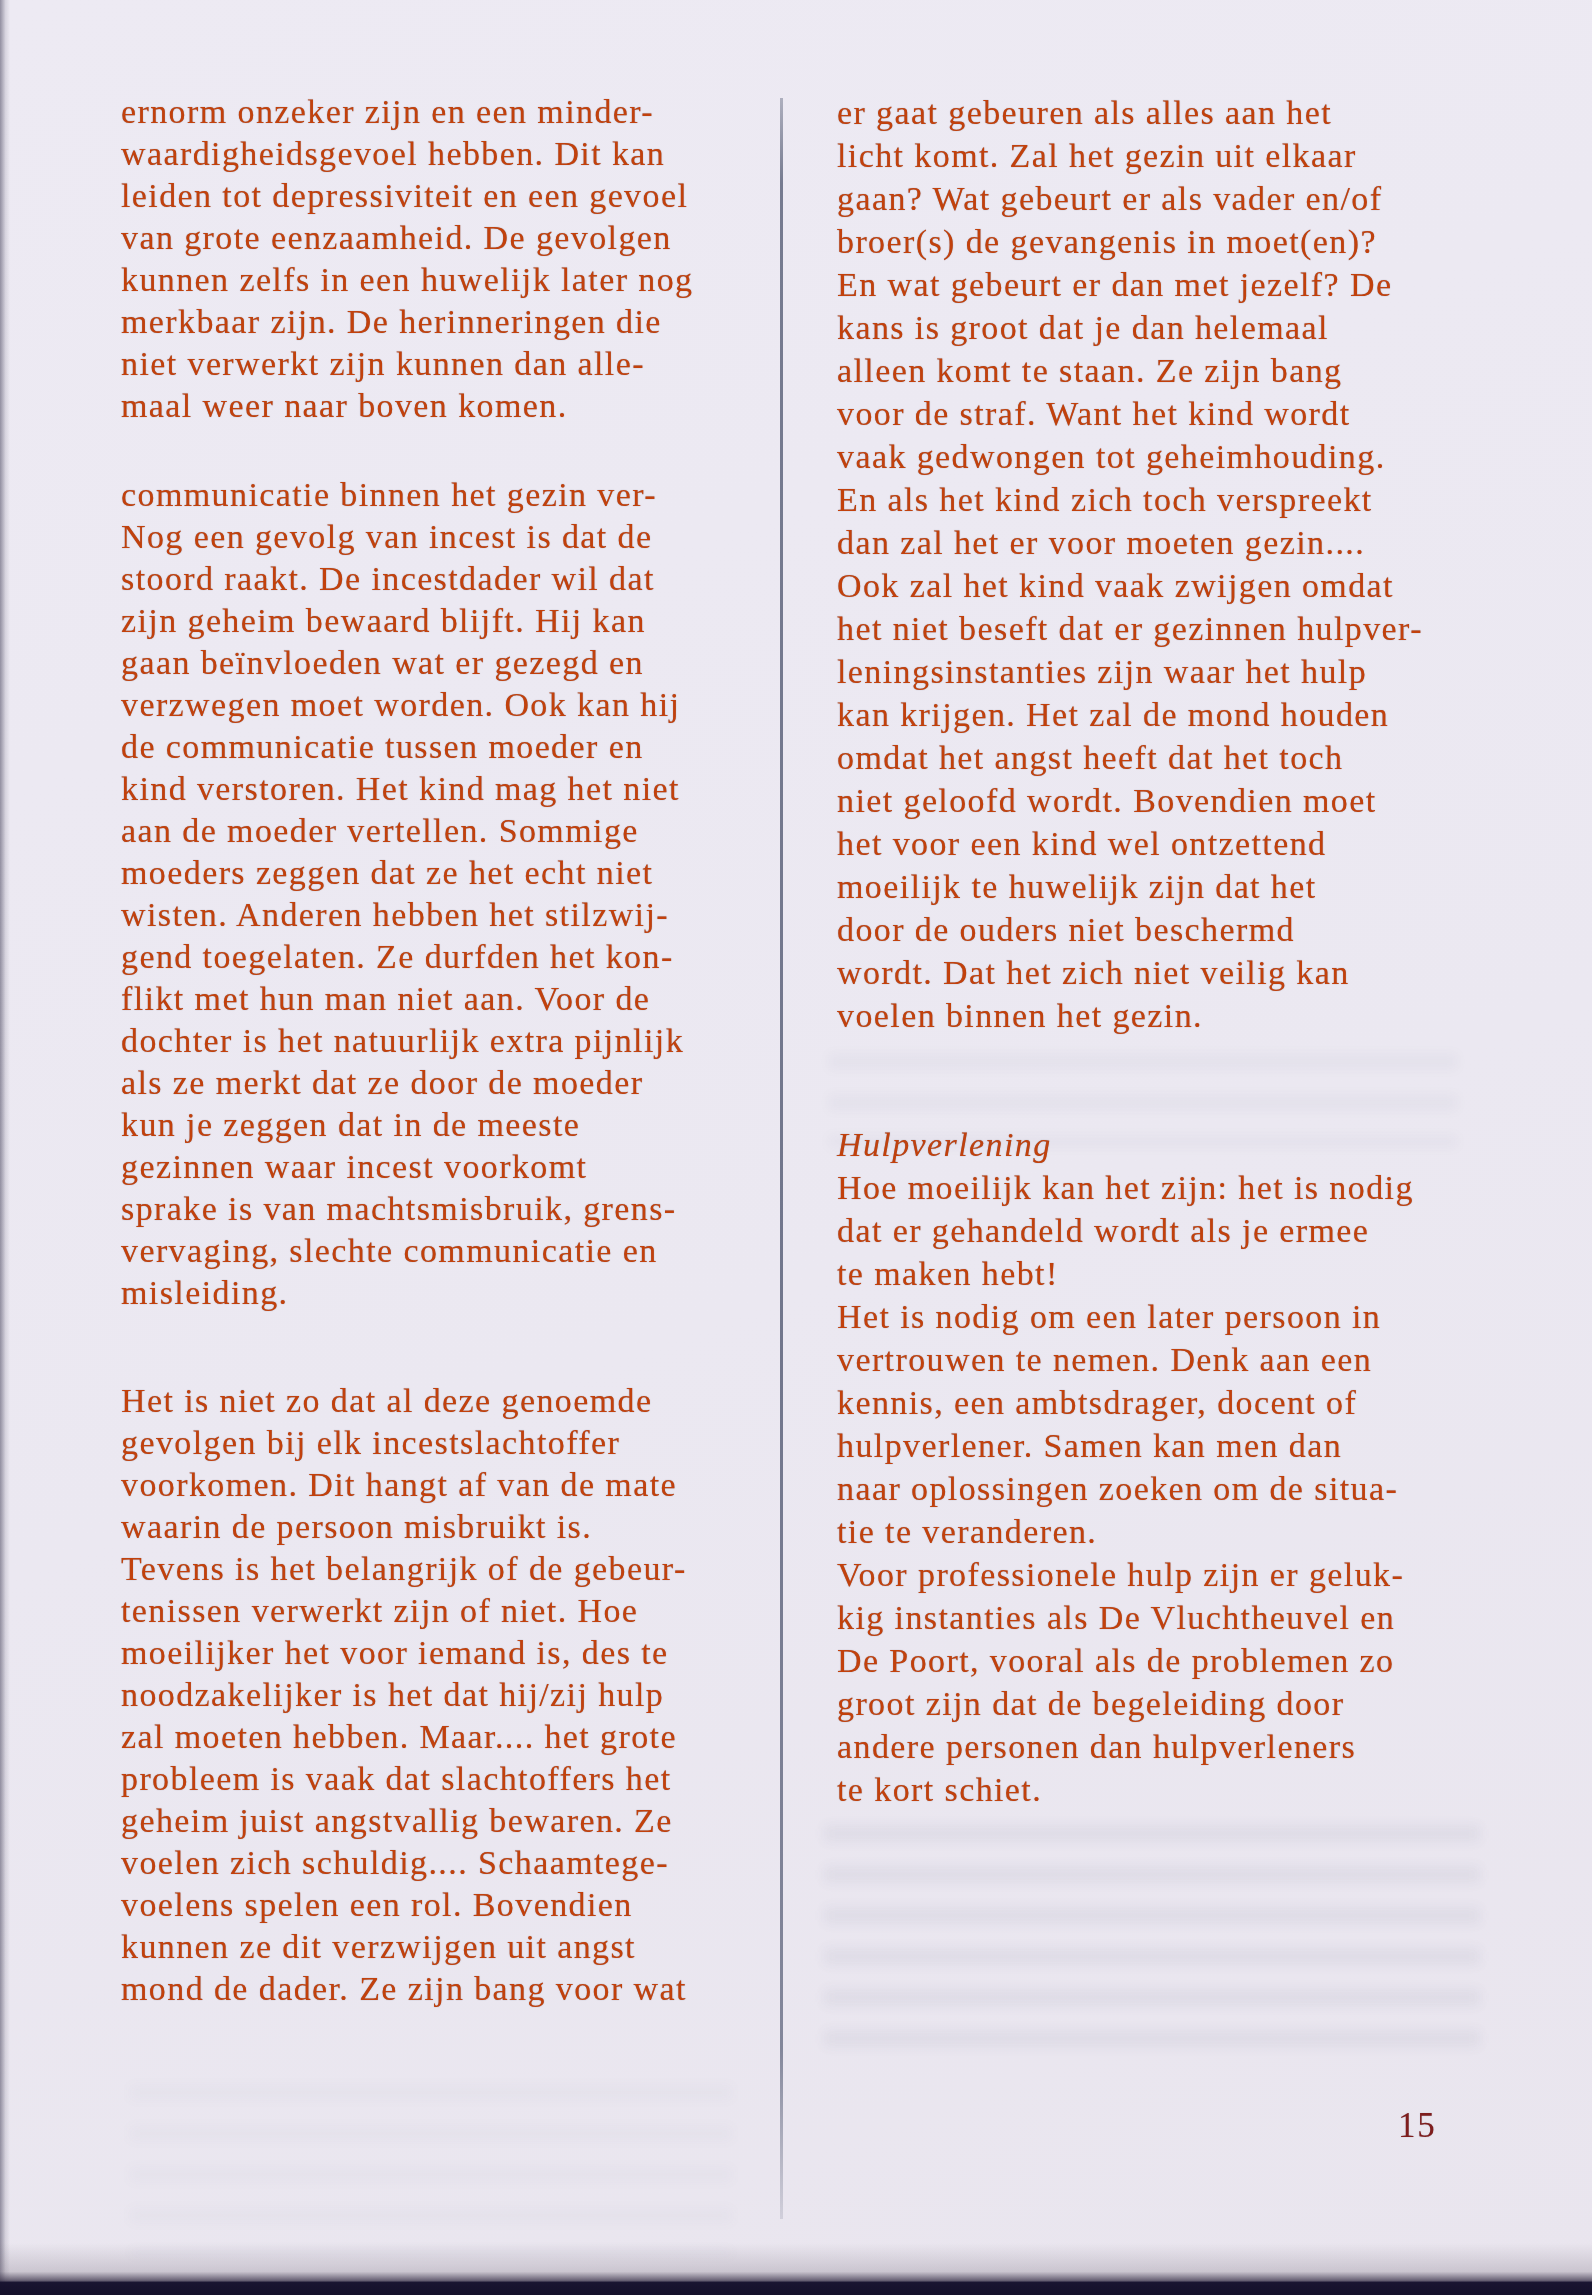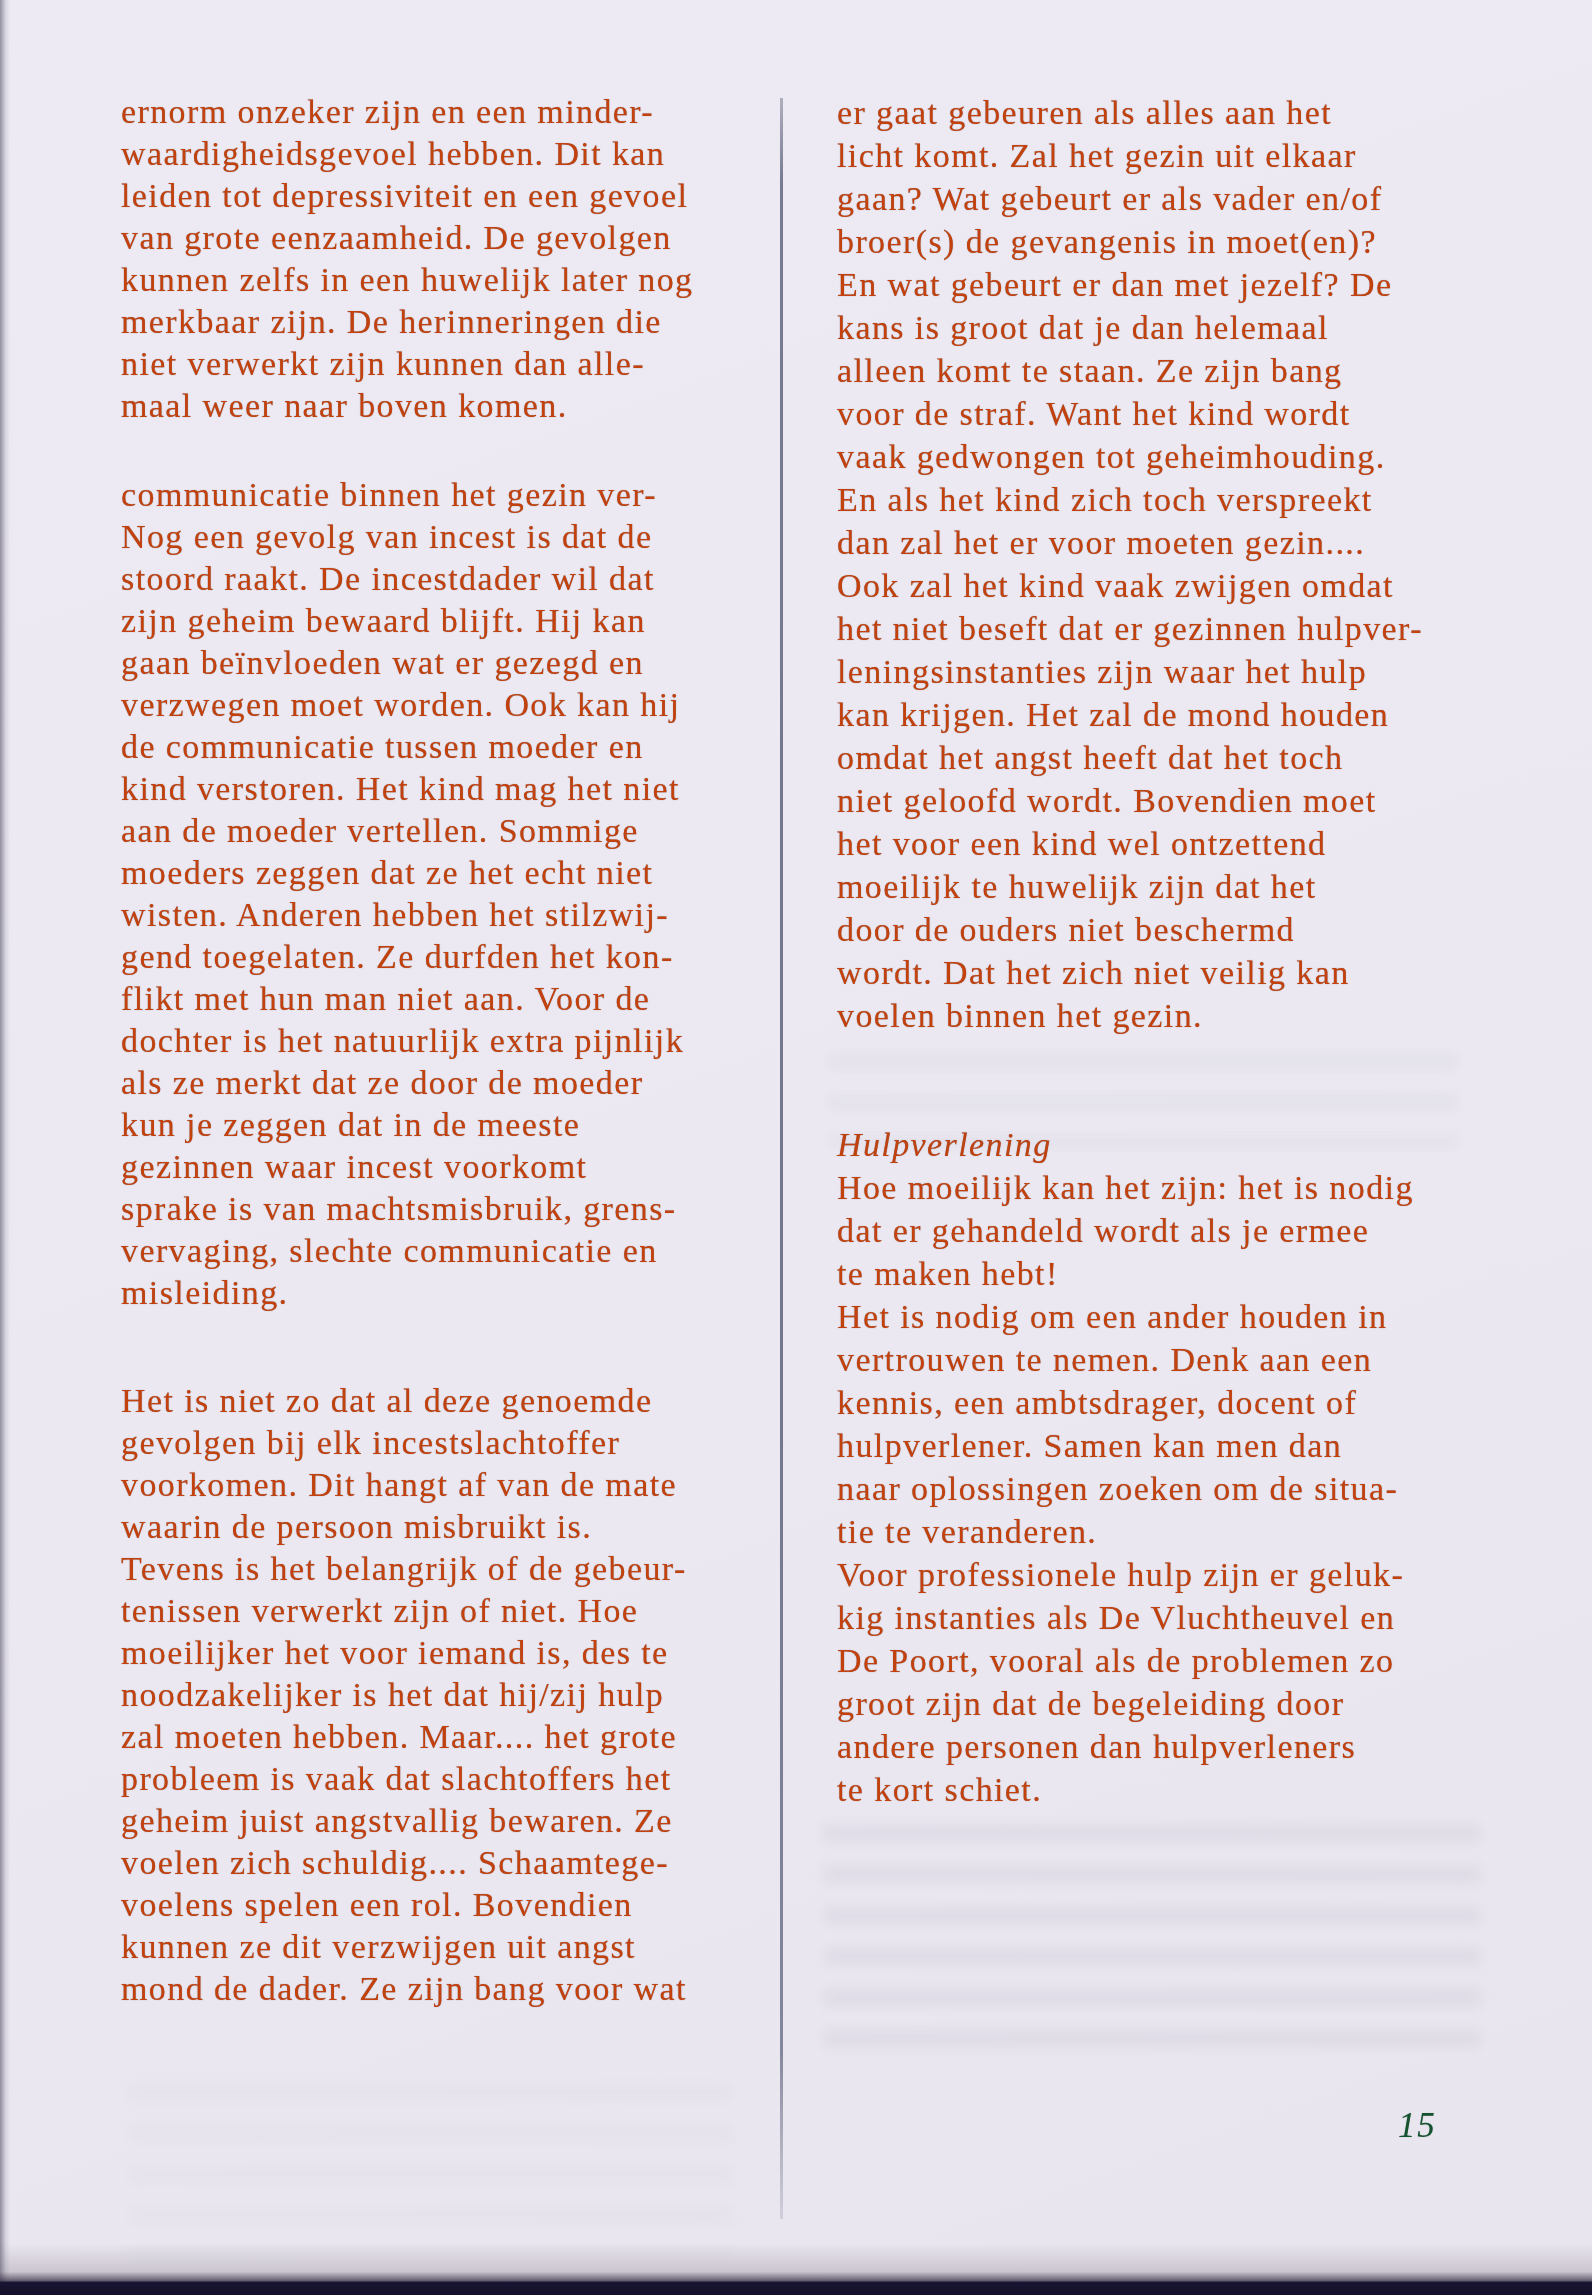--- a/index.html
+++ b/index.html
@@ -42,24 +42,23 @@
   .heading-italic { font-style: italic; }
   .column-divider {
     position: absolute; left: 780px; top: 98px;
     width: 2.6px; height: 2121px;
     background: linear-gradient(to bottom,
       rgba(122,127,147,0.55) 0%, #767b90 4%, #71768c 60%,
       rgba(113,118,140,0.85) 92%, rgba(113,118,140,0.2) 100%);
   }
   .page-number {
     position: absolute; left: 1398px; top: 2106px;
-    font-size: 35px; color: #14532d;
+    font-size: 35px; color: #7f1d1d;
     letter-spacing: 1.7px;
     text-shadow: 0 0 0.9px rgba(90,95,110,0.5);
-    font-style: italic;
   }
   .ghost {
     position: absolute;
     background: repeating-linear-gradient(180deg,
       rgba(92,98,126,0.10) 0px, rgba(92,98,126,0.10) 17.3px,
       rgba(92,98,126,0.0) 17.3px, rgba(92,98,126,0.0) 41px);
     filter: blur(6px);
     pointer-events: none;
   }
   .ghost-a { left: 824px;  top: 1825px; width: 656px; height: 229px; opacity: 0.75; }
@@ -146,21 +145,21 @@
       <div class="line">moeilijk te huwelijk zijn dat het</div>
       <div class="line">door de ouders niet beschermd</div>
       <div class="line">wordt. Dat het zich niet veilig kan</div>
       <div class="line">voelen binnen het gezin.</div>
     </div>
     <div class="para">
       <div class="line heading-italic">Hulpverlening</div>
       <div class="line">Hoe moeilijk kan het zijn: het is nodig</div>
       <div class="line">dat er gehandeld wordt als je ermee</div>
       <div class="line">te maken hebt!</div>
-      <div class="line">Het is nodig om een ander houden in</div>
+      <div class="line">Het is nodig om een later persoon in</div>
       <div class="line">vertrouwen te nemen. Denk aan een</div>
       <div class="line">kennis, een ambtsdrager, docent of</div>
       <div class="line">hulpverlener. Samen kan men dan</div>
       <div class="line">naar oplossingen zoeken om de situa-</div>
       <div class="line">tie te veranderen.</div>
       <div class="line">Voor professionele hulp zijn er geluk-</div>
       <div class="line">kig instanties als De Vluchtheuvel en</div>
       <div class="line">De Poort, vooral als de problemen zo</div>
       <div class="line">groot zijn dat de begeleiding door</div>
       <div class="line">andere personen dan hulpverleners</div>

